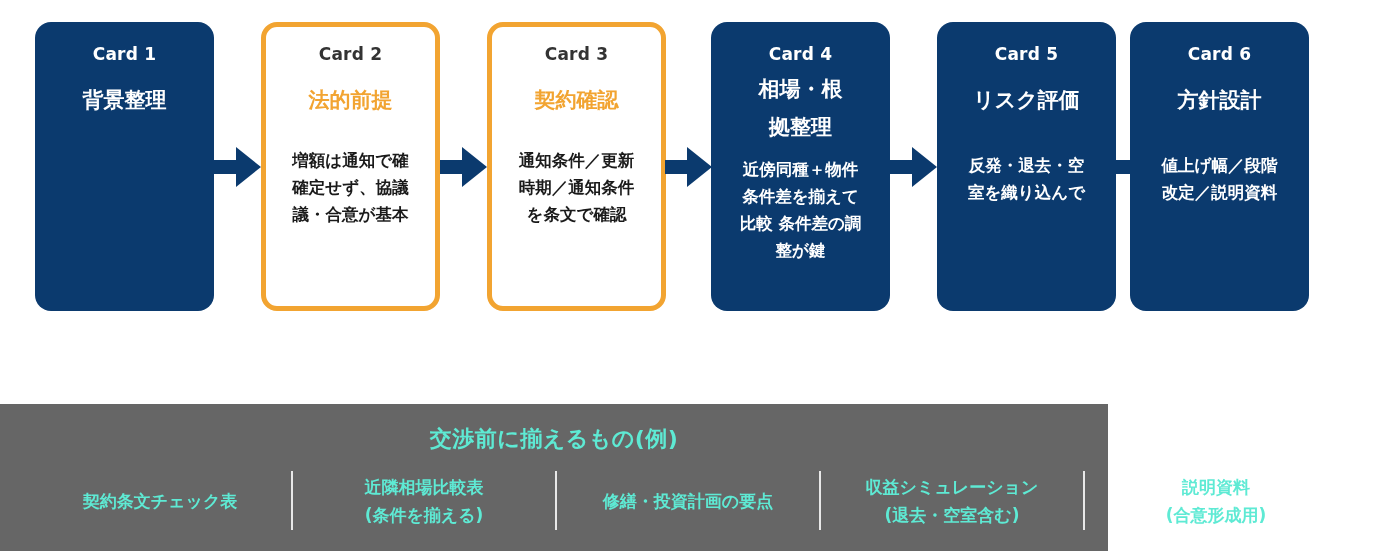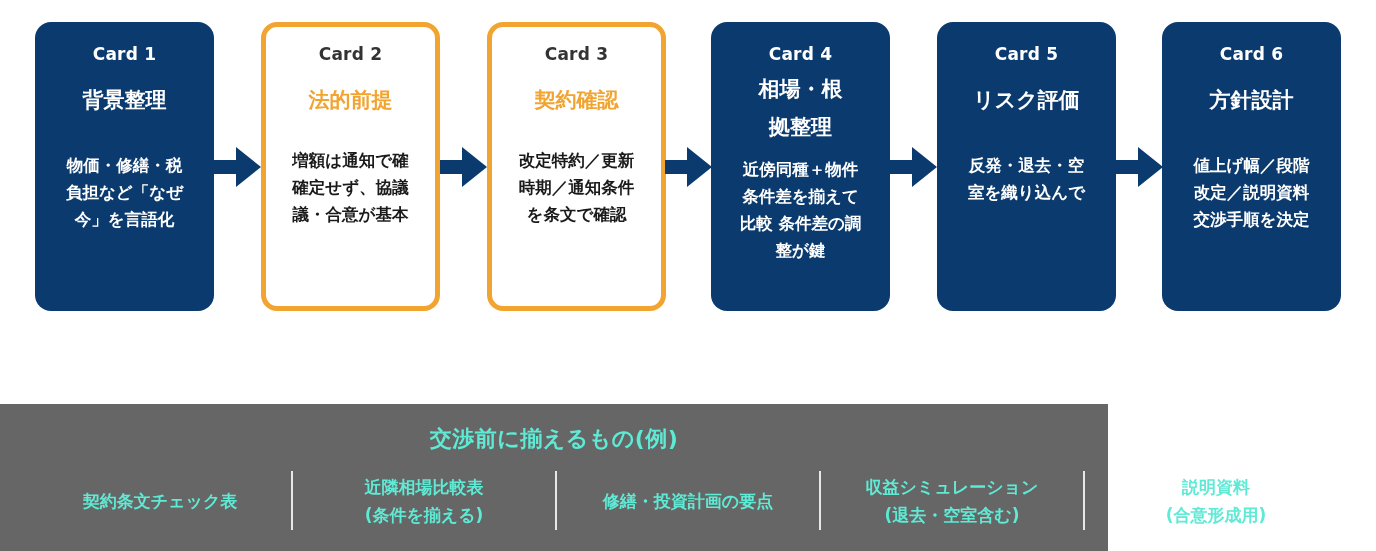--- a/index.html
+++ b/index.html
@@ -50,25 +50,20 @@
 </head>
 <body>
 
 <div class="flow">
 
   <div class="card dark" style="left:35px">
     <div class="num">Card 1</div>
     <div class="title">
         <span>背景整理</span>
       </div>
-    <div class="desc">
-      <div>物価・修繕・税</div>
-      <div>負担など「なぜ</div>
-      <div>今」を言語化</div>
-    </div>
   </div>
   <div class="arrow" style="left:214px">
     <svg width="47" height="40" viewBox="0 0 47 40">
         <path d="M0 13 H22 V0 L47 20 L22 40 V27 H0 Z" fill="#0b3a6e"></path>
       </svg>
   </div>
 
   <div class="card light" style="left:261px">
     <div class="num">Card 2</div>
     <div class="title">
@@ -85,21 +80,21 @@
         <path d="M0 13 H22 V0 L47 20 L22 40 V27 H0 Z" fill="#0b3a6e"></path>
       </svg>
   </div>
 
   <div class="card light" style="left:487px">
     <div class="num">Card 3</div>
     <div class="title">
         <span>契約確認</span>
       </div>
     <div class="desc">
-      <div>改定特約／更新</div>
+      <div>通知条件／更新</div>
       <div>時期／通知条件</div>
       <div>を条文で確認</div>
     </div>
   </div>
   <div class="arrow" style="left:665px">
     <svg width="47" height="40" viewBox="0 0 47 40">
         <path d="M0 13 H22 V0 L47 20 L22 40 V27 H0 Z" fill="#0b3a6e"></path>
       </svg>
   </div>
 
@@ -131,29 +126,28 @@
       <div>反発・退去・空</div>
       <div>室を織り込んで</div>
     </div>
   </div>
   <div class="arrow" style="left:1116px">
     <svg width="47" height="40" viewBox="0 0 47 40">
         <path d="M0 13 H22 V0 L47 20 L22 40 V27 H0 Z" fill="#0b3a6e"></path>
       </svg>
   </div>
 
-  <div class="card dark" style="left:1162px">
+  <div class="card dark" style="left:1130px">
     <div class="num">Card 6</div>
     <div class="title">
         <span>方針設計</span>
       </div>
     <div class="desc">
       <div>値上げ幅／段階</div>
       <div>改定／説明資料</div>
-      <div>交渉手順を決定</div>
     </div>
   </div>
 </div>
 
 <div class="band">
   <div class="band-title">交渉前に揃えるもの(例)</div>
   <div class="items">
     <div class="item">
       <div>
           <div>契約条文チェック表</div>

